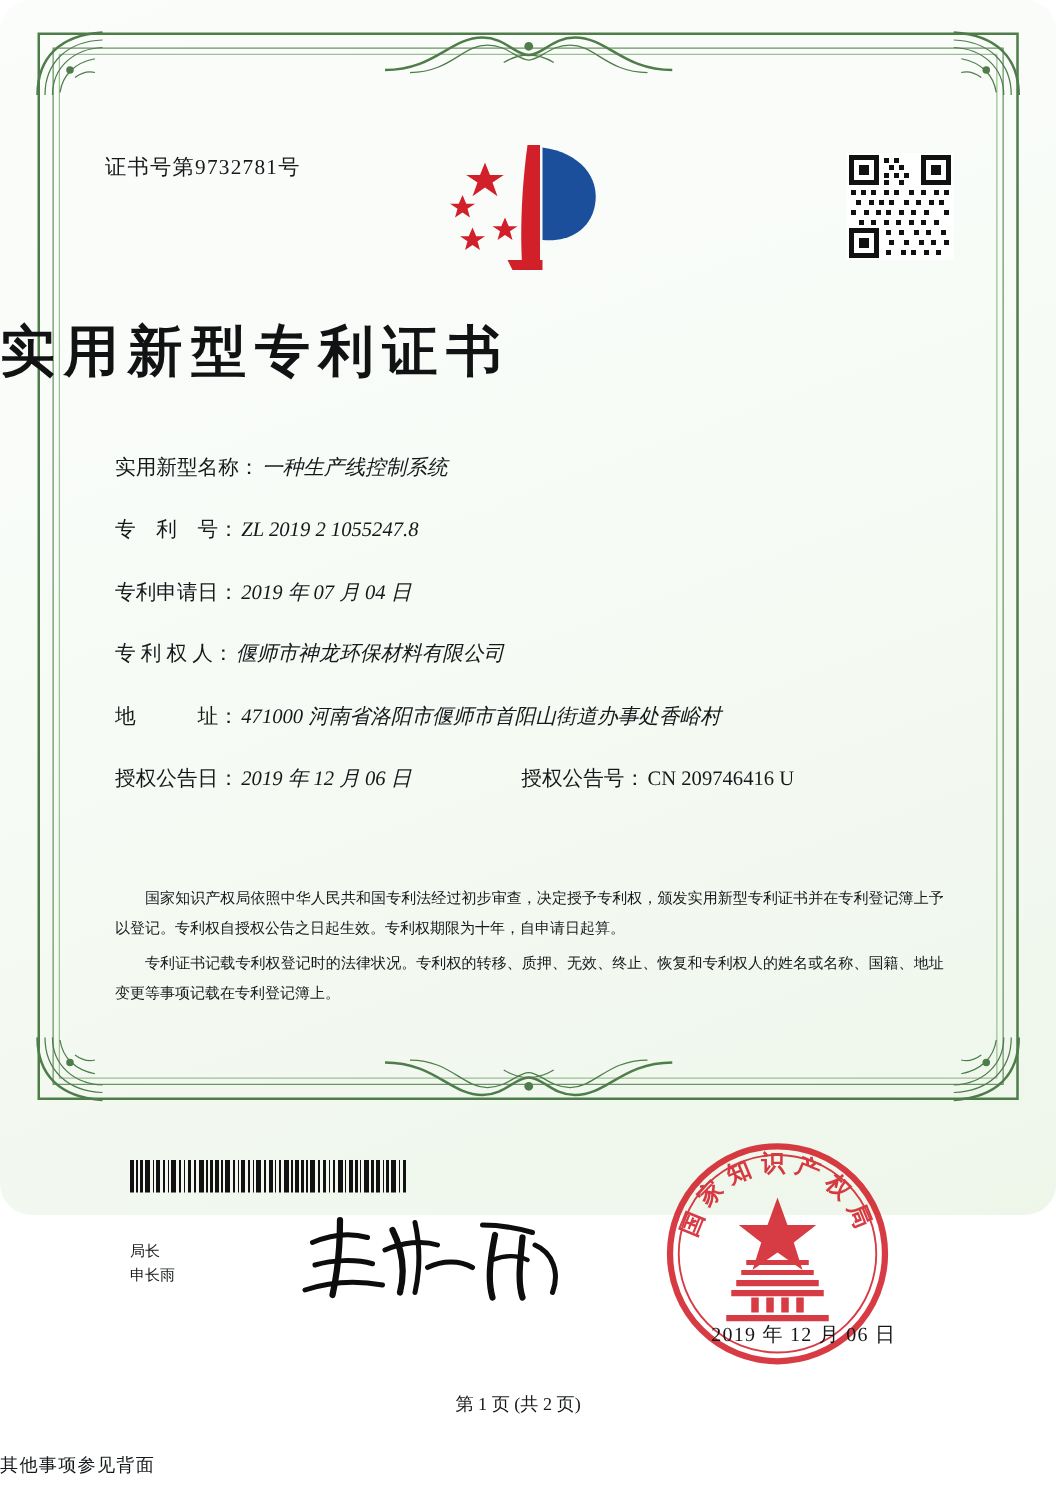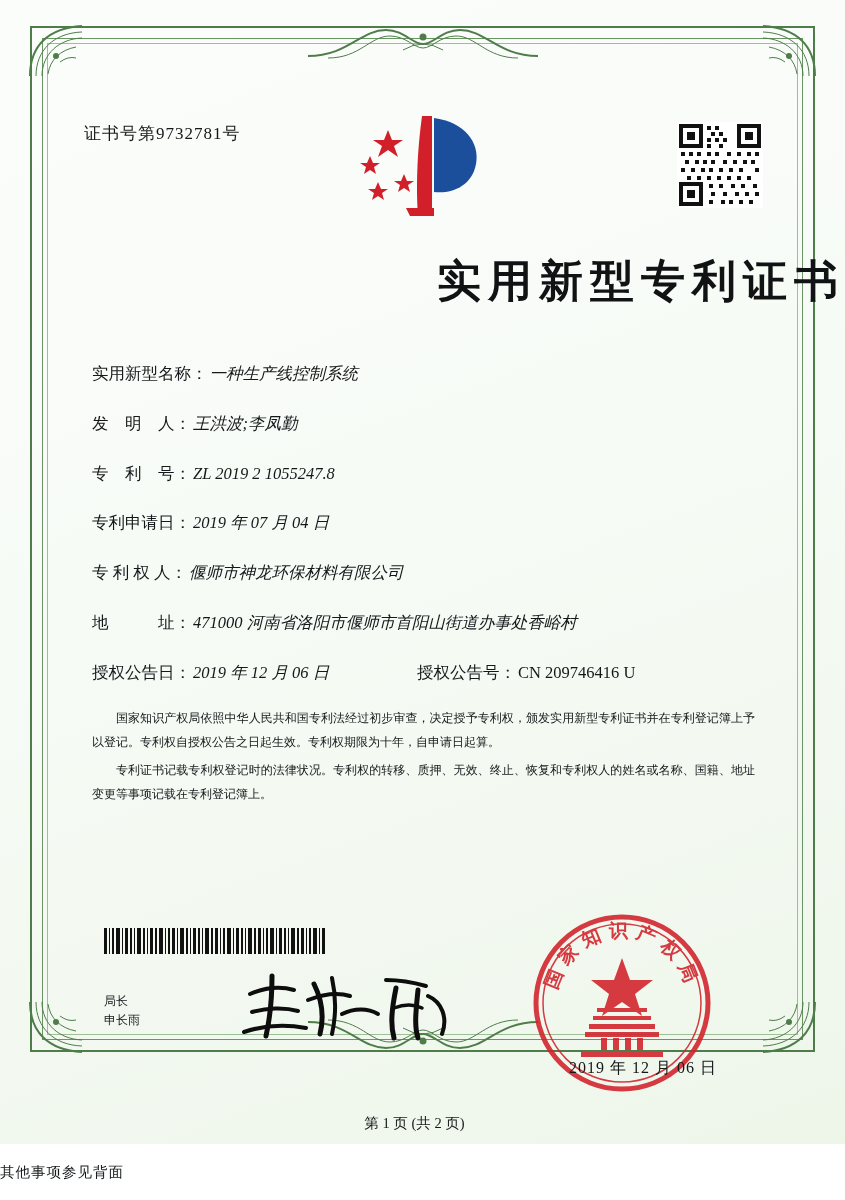--- a/index.html
+++ b/index.html
@@ -11,23 +11,24 @@
     height: 1200px;
     background: #ffffff;
     font-family: "Liberation Serif", "DejaVu Serif", serif;
     color: #1a1a1a;
     overflow: hidden;
   }
 
   .page {
     position: relative;
     width: 845px;
-    height: 1144px;
+    height: 972px;
     background: linear-gradient(160deg, #fbfdfb 0%, #f7fbf6 45%, #eef6ea 100%);
     box-sizing: border-box;
+    border-radius: 25px;
   }
 
   
   .frame-outer {
     position: absolute;
     left: 30px;
     top: 26px;
     right: 30px;
     bottom: 92px;
     border: 2px solid #4e7d4a;
@@ -110,21 +111,21 @@
     top: 122px;
     width: 86px;
     height: 86px;
   }
   .qr svg { display: block; width: 100%; height: 100%; }
 
   .title {
     position: absolute;
     left: 0; right: 0;
     top: 252px;
-    text-align: right;
+    text-align: left;
     font-size: 44px;
     font-weight: bold;
     letter-spacing: 7px;
     color: #101214;
     font-family: "DejaVu Serif", "Liberation Serif", serif;
   }
 
   
   .fields {
     position: absolute;
@@ -406,24 +407,20 @@
   </div>
 
   <div class="title">实用新型专利证书</div>
 
   <div class="fields">
     <div class="row">
       <span class="label">实用新型名称：</span>
       <span class="value">一种生产线控制系统</span>
     </div>
     <div class="row">
-      <span class="label">发　明　人：</span>
-      <span class="value">王洪波;李凤勤</span>
-    </div>
-    <div class="row">
       <span class="label">专　利　号：</span>
       <span class="value">ZL 2019 2 1055247.8</span>
     </div>
     <div class="row">
       <span class="label">专利申请日：</span>
       <span class="value">2019 年 07 月 04 日</span>
     </div>
     <div class="row">
       <span class="label">专 利 权 人：</span>
       <span class="value">偃师市神龙环保材料有限公司</span>

